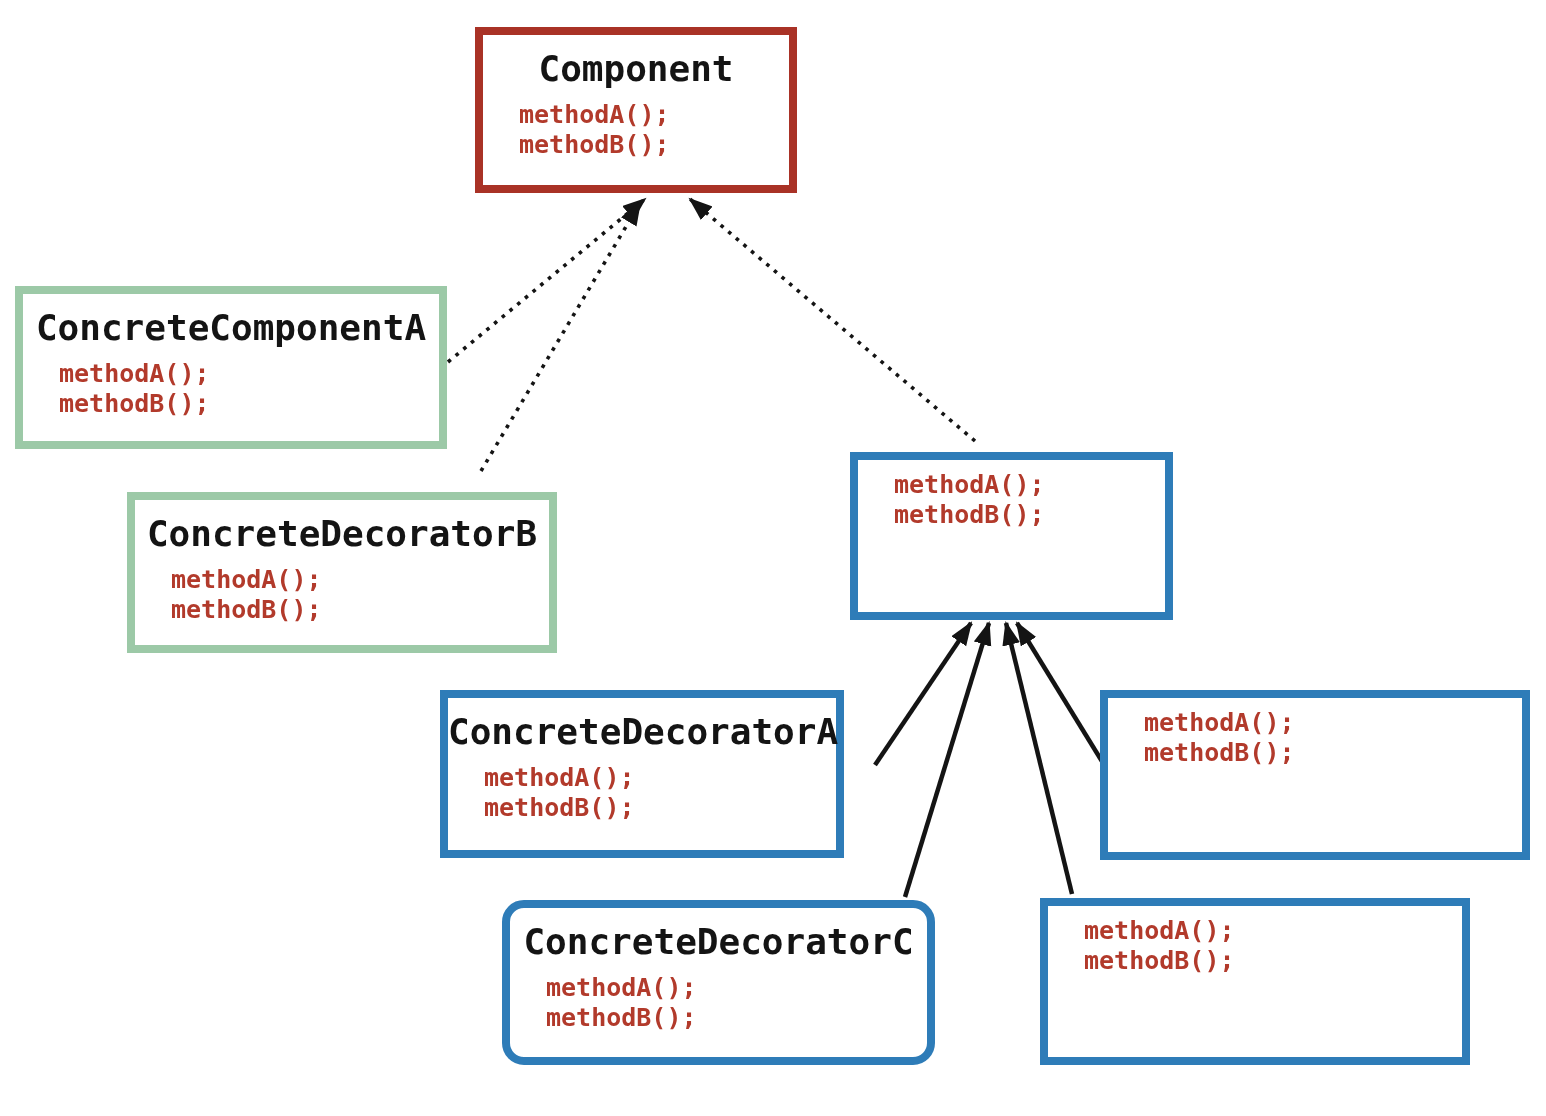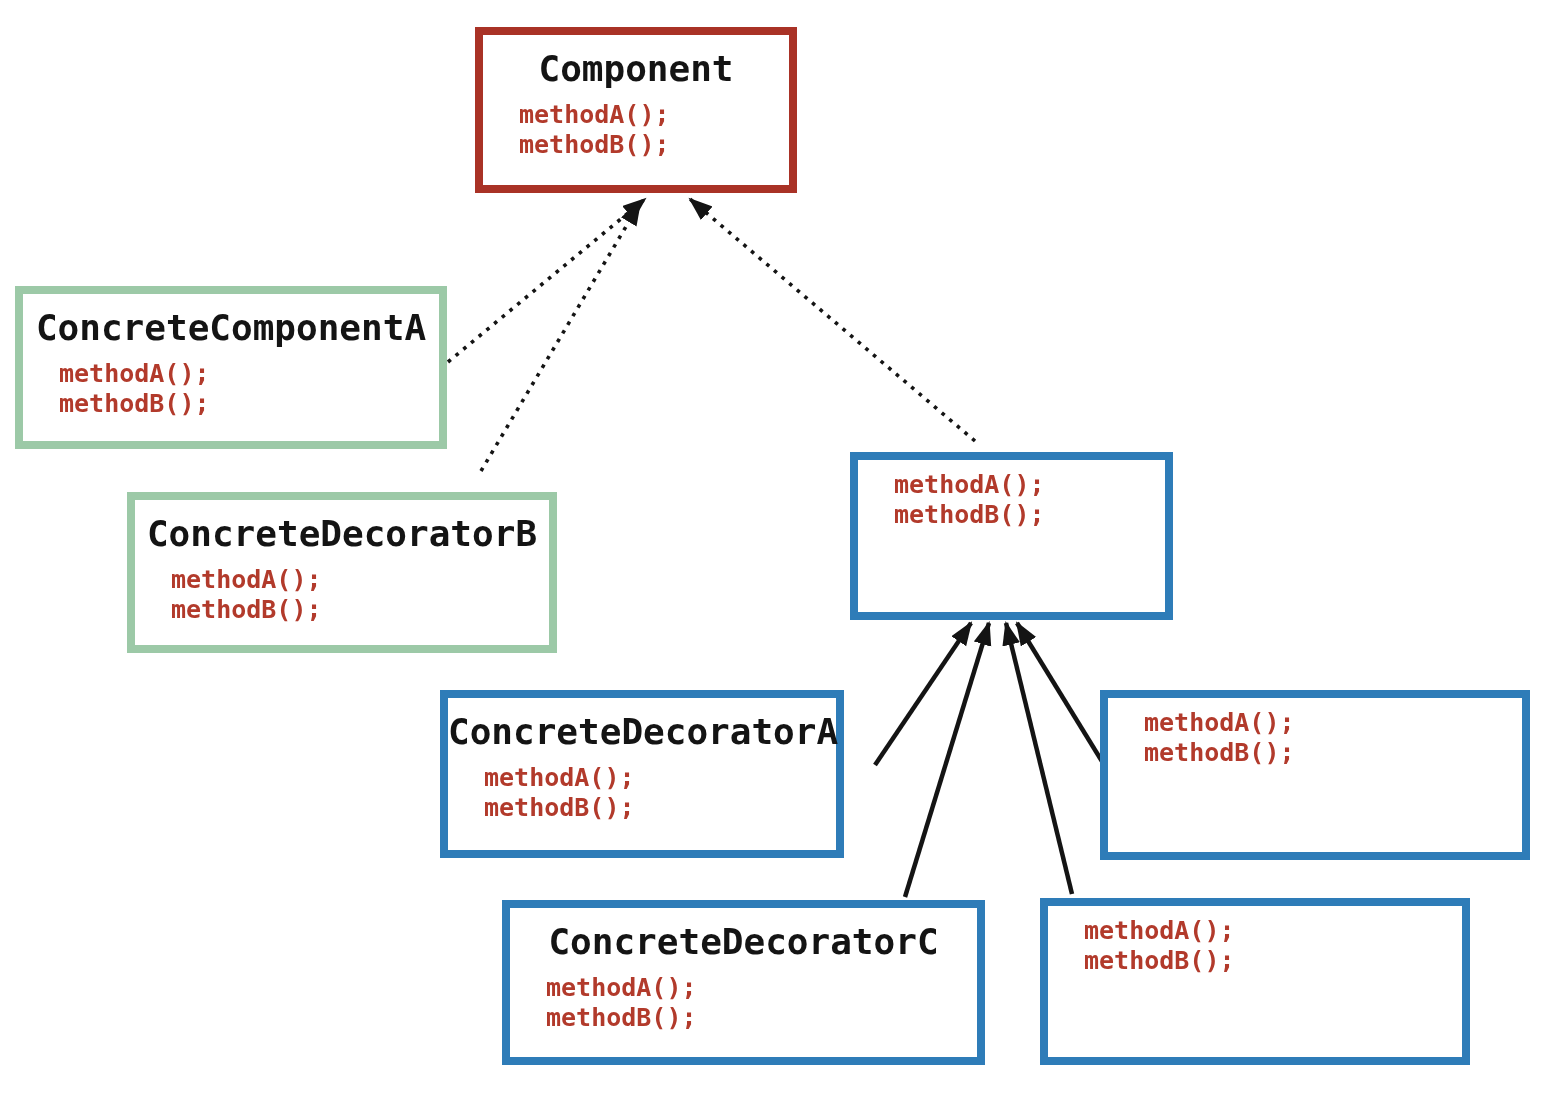--- a/index.html
+++ b/index.html
@@ -47,21 +47,21 @@
   .border-green { border: 8px solid #9CC9A7; }
   .border-blue  { border: 8px solid #2E7CB8; }
 
   
   .pos-component           { left: 475px;  top: 27px;  width: 322px; height: 166px; }
   .pos-concreteComponentA  { left: 15px;   top: 286px; width: 432px; height: 163px; }
   .pos-concreteComponentB  { left: 127px;  top: 492px; width: 430px; height: 161px; }
   .pos-decorator           { left: 850px;  top: 452px; width: 323px; height: 168px; }
   .pos-concreteDecoratorA  { left: 440px;  top: 690px; width: 404px; height: 168px; }
   .pos-concreteDecoratorB  { left: 1100px; top: 690px; width: 430px; height: 170px; }
-  .pos-concreteDecoratorC  { left: 502px;  top: 900px; width: 483px; height: 165px; }
+  .pos-concreteDecoratorC  { left: 502px;  top: 900px; width: 433px; height: 165px; border-radius: 22px; }
   .pos-concreteDecoratorD  { left: 1040px; top: 898px; width: 430px; height: 167px; }
 </style>
 </head>
 <body>
 
 <div class="canvas">
 
   <svg class="arrows-layer" width="1546" height="1116" viewBox="0 0 1546 1116" xmlns="http://www.w3.org/2000/svg">
     <defs>
       <marker id="arrowhead" markerUnits="userSpaceOnUse" markerWidth="26" markerHeight="20" refX="22" refY="9" orient="auto">

